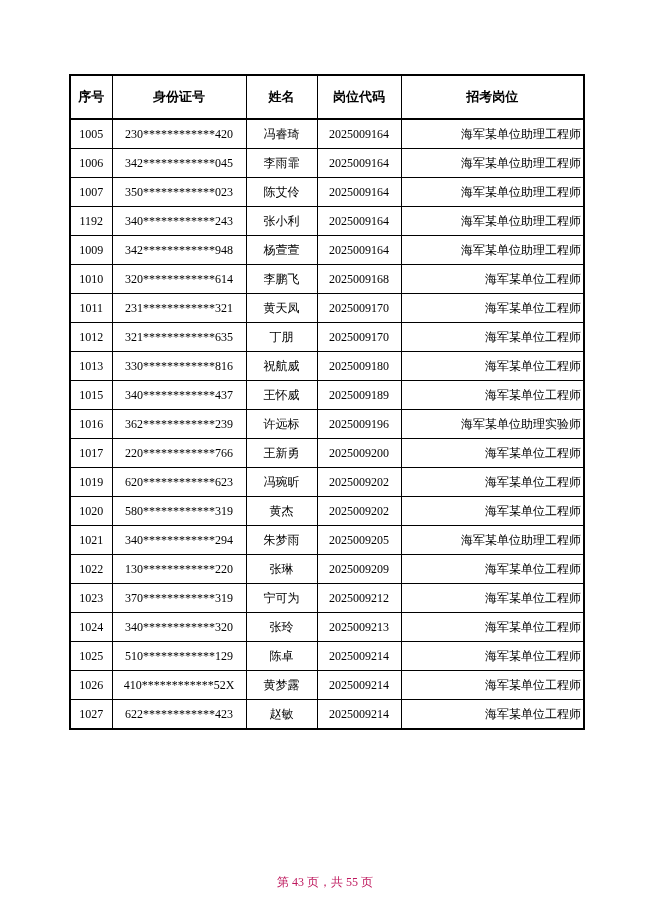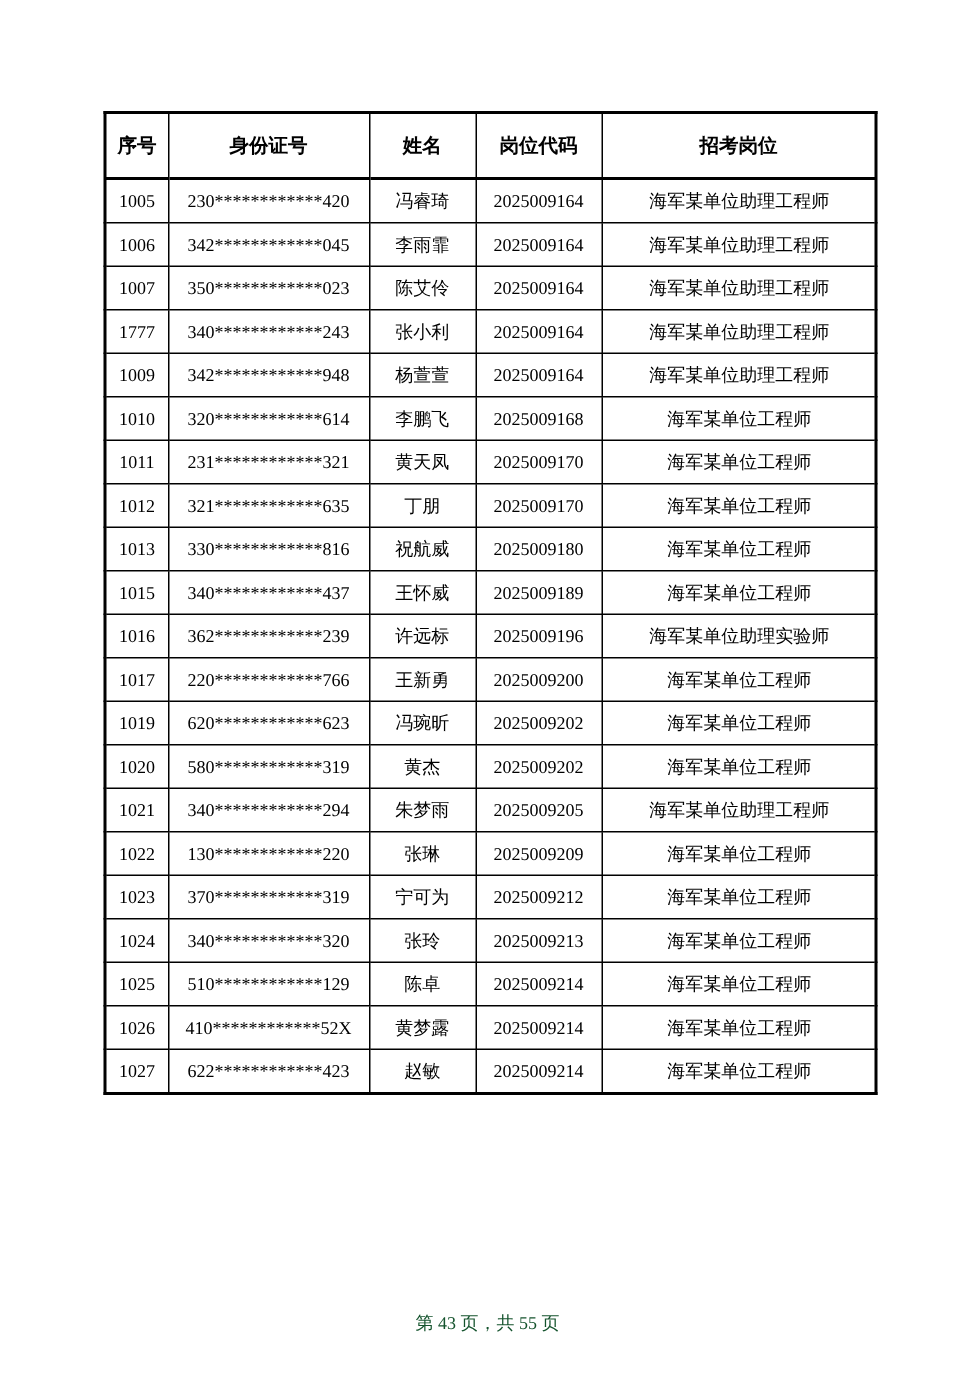--- a/index.html
+++ b/index.html
@@ -41,32 +41,32 @@
     font-weight: bold;
     font-size: 13px;
     font-family: "Liberation Sans", "DejaVu Sans", sans-serif;
     border-bottom: 2px solid #000000;
   }
   table.roster tbody td {
     height: 28px;
     font-family: "Liberation Serif", "DejaVu Serif", serif;
   }
   table.roster tbody td.cell-position {
-    text-align: center;
+    text-align: right;
     padding-left: 3px;
   }
   .footer {
     position: absolute;
     left: 0;
     right: 0;
     top: 874px;
     text-align: center;
     font-size: 12px;
     font-family: "Liberation Serif", "DejaVu Serif", serif;
-    color: #14532d;
+    color: #be185d;
   }
 </style>
 </head>
 <body>
 
 <div class="page">
 
   <table class="roster">
     <colgroup>
       <col style="width:42px">
@@ -100,21 +100,21 @@
           <td class="cell-position">海军某单位助理工程师</td>
         </tr>
         <tr>
           <td class="cell-serial">1007</td>
           <td class="cell-id-number">350************023</td>
           <td class="cell-name">陈艾伶</td>
           <td class="cell-job-code">2025009164</td>
           <td class="cell-position">海军某单位助理工程师</td>
         </tr>
         <tr>
-          <td class="cell-serial">1777</td>
+          <td class="cell-serial">1192</td>
           <td class="cell-id-number">340************243</td>
           <td class="cell-name">张小利</td>
           <td class="cell-job-code">2025009164</td>
           <td class="cell-position">海军某单位助理工程师</td>
         </tr>
         <tr>
           <td class="cell-serial">1009</td>
           <td class="cell-id-number">342************948</td>
           <td class="cell-name">杨萱萱</td>
           <td class="cell-job-code">2025009164</td>

